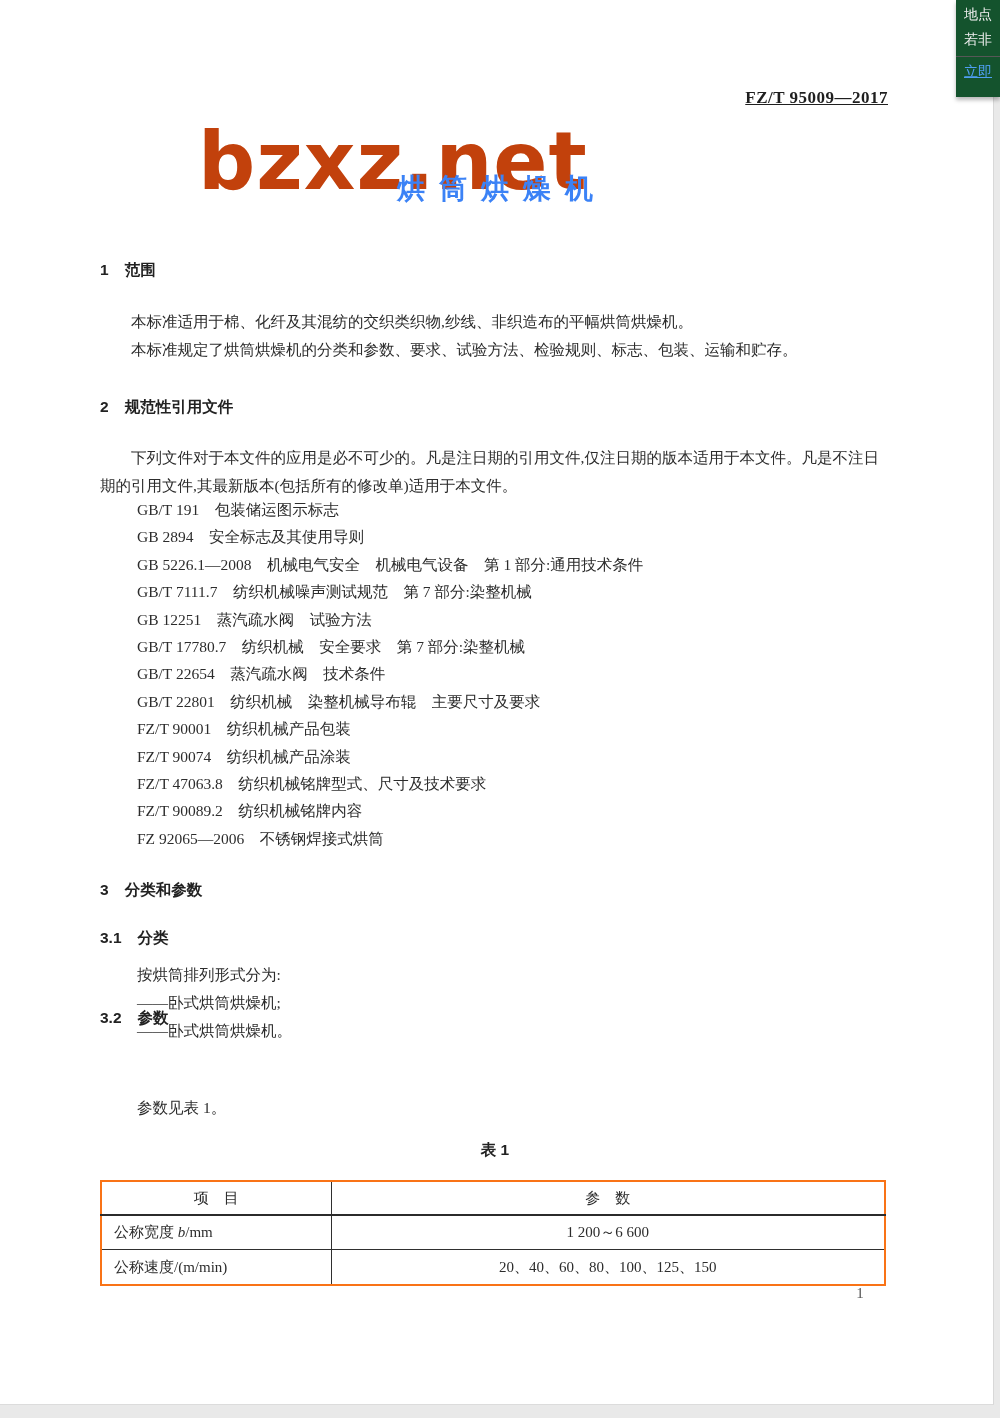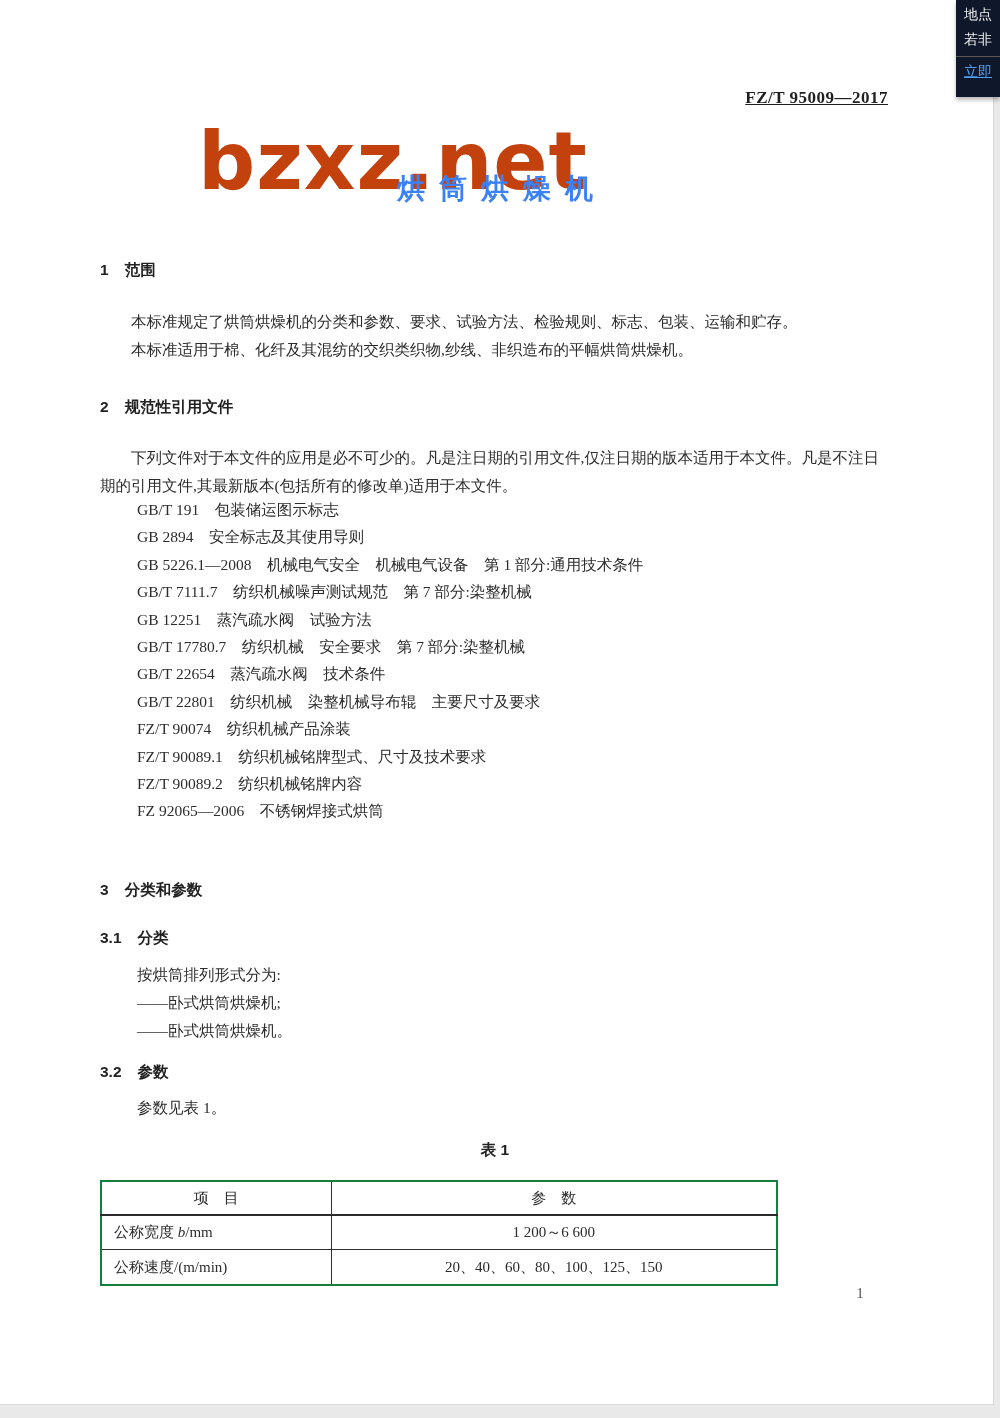--- a/index.html
+++ b/index.html
@@ -60,42 +60,42 @@
   }
   .lead{position:absolute;left:137px;font-size:15.5px;line-height:28px;white-space:nowrap;}
   .dash-list{position:absolute;left:137px;margin:0;padding:0;list-style:none;
     font-size:15.5px;line-height:27.5px;white-space:nowrap;}
   .tbl-caption{
     position:absolute;left:100px;top:1140px;width:790px;text-align:center;
     font-family:"Liberation Sans","DejaVu Sans",sans-serif;
     font-weight:bold;font-size:15.5px;color:#222;
   }
   table.t1{
-    position:absolute;left:100px;top:1180px;width:678px;
+    position:absolute;left:100px;top:1180px;width:786px;
     border-collapse:collapse;table-layout:fixed;
     font-size:15px;color:#2c2c2c;
-    border:2px solid #15803d;
+    border:2px solid #f97316;
   }
   table.t1 td{border:1px solid #2f2f2f;padding:0 12px;}
   table.t1 col.c1{width:230px;}
   table.t1 tr.hdr td{
     height:32px;text-align:center;border-bottom:2.5px solid #2b2b2b;
     font-size:15px;
   }
   table.t1 tr.r1 td{height:33px;}
   table.t1 tr.r2 td{height:34px;}
   table.t1 td.val{text-align:center;}
   table.t1 i{font-style:italic;}
   .pagenum{
     position:absolute;left:840px;top:1285px;width:40px;text-align:center;
     font-size:15px;color:#555;
   }
   .popup{
     position:absolute;left:956px;top:0;width:44px;height:97px;
-    background:#0f172a;color:#efefef;
+    background:#14532d;color:#efefef;
     font-family:"Liberation Sans","DejaVu Sans",sans-serif;
     font-size:14px;overflow:hidden;
     box-shadow:0 3px 4px rgba(0,0,0,0.28);
   }
   .popup .p-line{position:absolute;left:8px;white-space:nowrap;}
   .popup .l1{top:6px;}
   .popup .l2{top:31px;}
   .popup .divider{position:absolute;left:0;top:56px;width:100%;border-top:1px solid #575757;}
   .popup .p-link{
     position:absolute;left:8px;top:63px;white-space:nowrap;
@@ -110,59 +110,60 @@
   <div class="doc-code">FZ/T 95009—2017</div>
 
   <div class="watermark">bzxz.net</div>
 
   <div class="doc-title">烘筒烘燥机</div>
 
   <div class="h" style="top:260px;">
     <span class="num">1</span><span>范围</span>
   </div>
   <div class="para" style="top:308px;">
+    <p>本标准适用于棉、化纤及其混纺的交织类织物,纱线、非织造布的平幅烘筒烘燥机。</p>
     <p>本标准规定了烘筒烘燥机的分类和参数、要求、试验方法、检验规则、标志、包装、运输和贮存。</p>
-    <p>本标准适用于棉、化纤及其混纺的交织类织物,纱线、非织造布的平幅烘筒烘燥机。</p>
   </div>
 
   <div class="h" style="top:397px;">
     <span class="num">2</span><span>规范性引用文件</span>
   </div>
   <div class="para" style="top:444px;">
     <p>下列文件对于本文件的应用是必不可少的。凡是注日期的引用文件,仅注日期的版本适用于本文件。凡是不注日期的引用文件,其最新版本(包括所有的修改单)适用于本文件。</p>
   </div>
   <ul class="ref-list">
     <li>GB/T 191　包装储运图示标志</li>
     <li>GB 2894　安全标志及其使用导则</li>
     <li>GB 5226.1—2008　机械电气安全　机械电气设备　第 1 部分:通用技术条件</li>
     <li>GB/T 7111.7　纺织机械噪声测试规范　第 7 部分:染整机械</li>
     <li>GB 12251　蒸汽疏水阀　试验方法</li>
     <li>GB/T 17780.7　纺织机械　安全要求　第 7 部分:染整机械</li>
     <li>GB/T 22654　蒸汽疏水阀　技术条件</li>
     <li>GB/T 22801　纺织机械　染整机械导布辊　主要尺寸及要求</li>
+    <li>FZ/T 90001　纺织机械产品包装</li>
     <li>FZ/T 90074　纺织机械产品涂装</li>
-    <li>FZ/T 90089.1　纺织机械铭牌型式、尺寸及技术要求</li>
+    <li>FZ/T 47063.8　纺织机械铭牌型式、尺寸及技术要求</li>
     <li>FZ/T 90089.2　纺织机械铭牌内容</li>
     <li>FZ 92065—2006　不锈钢焊接式烘筒</li>
   </ul>
 
   <div class="h" style="top:880px;">
     <span class="num">3</span><span>分类和参数</span>
   </div>
 
   <div class="h" style="top:928px;">
     <span class="num">3.1</span><span>分类</span>
   </div>
   <div class="lead" style="top:961px;">按烘筒排列形式分为:</div>
   <ul class="dash-list" style="top:989px;">
     <li>——卧式烘筒烘燥机;</li>
     <li>——卧式烘筒烘燥机。</li>
   </ul>
 
-  <div class="h" style="top:1062px;text-align:center;">
+  <div class="h" style="top:1008px;text-align:center;">
     <span class="num">3.2</span><span>参数</span>
   </div>
   <div class="lead" style="top:1094px;">参数见表 1。</div>
 
   <div class="tbl-caption">表 1</div>
   <table class="t1">
     <colgroup>
         <col class="c1">
         <col>
       </colgroup>

